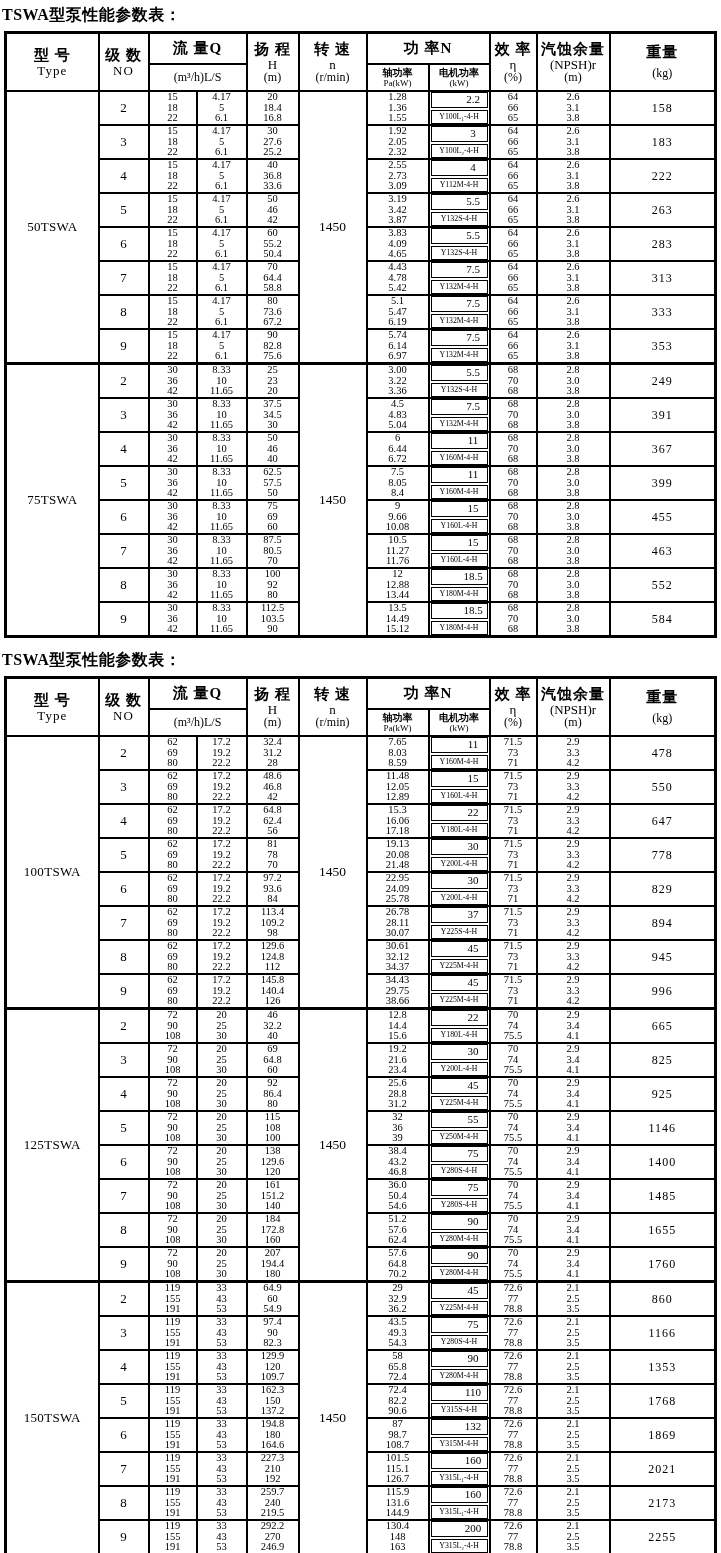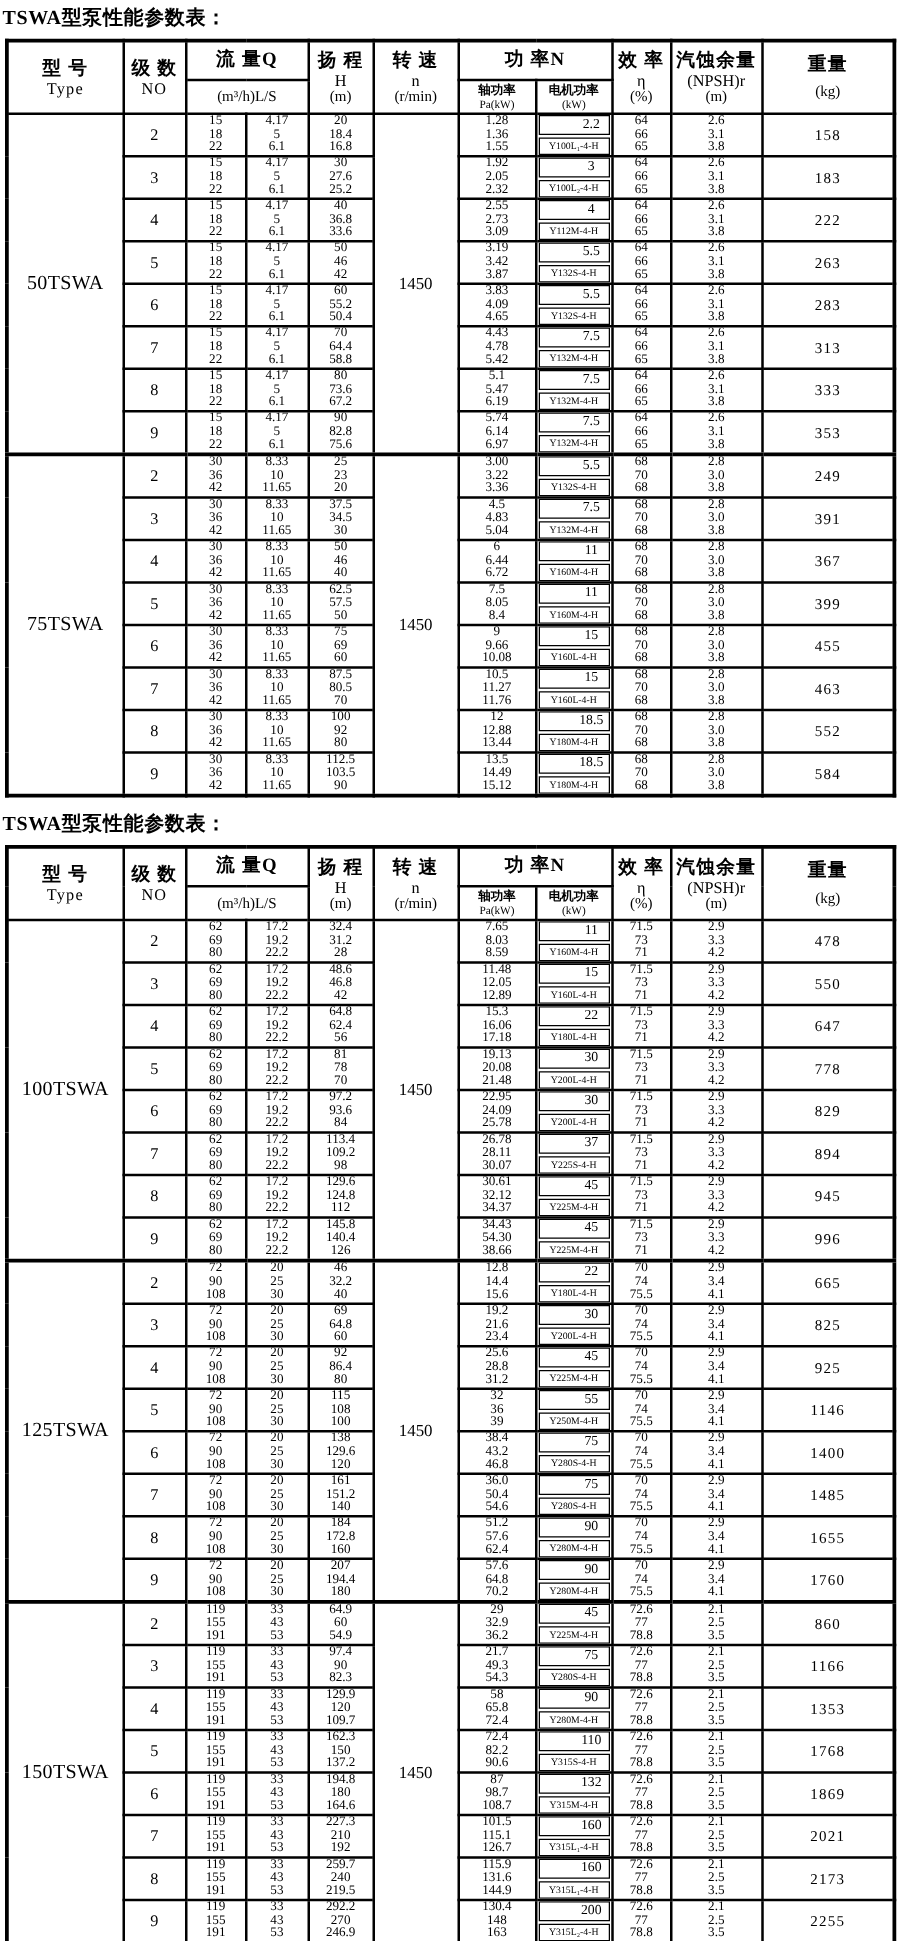--- a/index.html
+++ b/index.html
@@ -39,21 +39,21 @@
   .hcn{font-size:15px;font-weight:bold;line-height:17px;letter-spacing:1px;}
   .hen{font-size:13px;font-weight:normal;line-height:14px;letter-spacing:1px;}
   .hsym{font-size:13px;font-weight:normal;line-height:13px;}
   .hunit{font-size:12px;font-weight:normal;line-height:13px;}
   .hsub-cn{font-size:10px;font-weight:bold;line-height:11px;}
   .hsub-unit{font-size:9px;font-weight:normal;line-height:10px;}
   .flowsub{display:flex;justify-content:center;align-items:center;font-size:12px;font-weight:normal;}
   
   tbody tr{height:34px;}
   tbody tr.gfirst td{border-top:3px solid #000;}
-  td.modelcell{font-size:16px;letter-spacing:0.3px;}
+  td.modelcell{font-size:13px;letter-spacing:0.3px;}
   td.nocell{font-size:13px;}
   td.speedcell{font-size:13.5px;}
   td.wcell{font-size:12px;letter-spacing:1px;}
   .ln{font-size:10.5px;line-height:10.6px;}
   td.mpcell{padding:1px 4px;vertical-align:middle;}
   .mpnum{border:1.5px solid #000;height:14px;line-height:13.5px;font-size:11px;margin:0 1px 2px 1px;padding-left:28px;}
   .mpmodel{border:1.5px solid #000;height:12px;line-height:11.5px;font-size:7.8px;letter-spacing:0;margin:0 1px;}
 </style>
 </head>
 <body>
@@ -1106,21 +1106,21 @@
               <div class="ln">19.2</div>
               <div class="ln">22.2</div>
             </td>
             <td>
               <div class="ln">145.8</div>
               <div class="ln">140.4</div>
               <div class="ln">126</div>
             </td>
             <td>
               <div class="ln">34.43</div>
-              <div class="ln">54.30</div>
+              <div class="ln">29.75</div>
               <div class="ln">38.66</div>
             </td>
             <td class="mpcell">
                    <div class="mpnum">45</div>
                    <div class="mpmodel">Y225M-4-H</div>
                  </td>
             <td>
               <div class="ln">71.5</div>
               <div class="ln">73</div>
               <div class="ln">71</div>
@@ -1489,21 +1489,21 @@
               <div class="ln">33</div>
               <div class="ln">43</div>
               <div class="ln">53</div>
             </td>
             <td>
               <div class="ln">97.4</div>
               <div class="ln">90</div>
               <div class="ln">82.3</div>
             </td>
             <td>
-              <div class="ln">21.7</div>
+              <div class="ln">43.5</div>
               <div class="ln">49.3</div>
               <div class="ln">54.3</div>
             </td>
             <td class="mpcell">
                    <div class="mpnum">75</div>
                    <div class="mpmodel">Y280S-4-H</div>
                  </td>
             <td>
               <div class="ln">72.6</div>
               <div class="ln">77</div>

